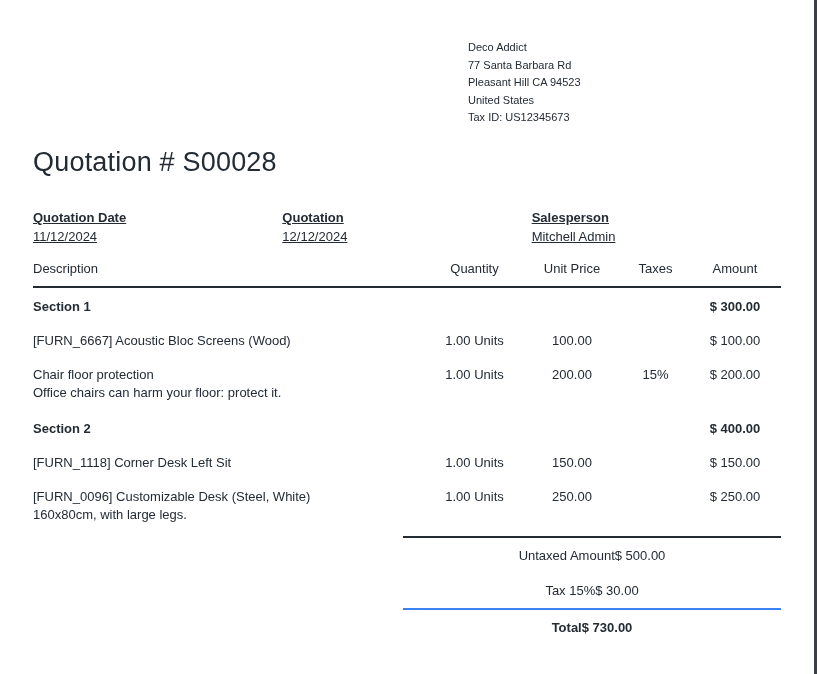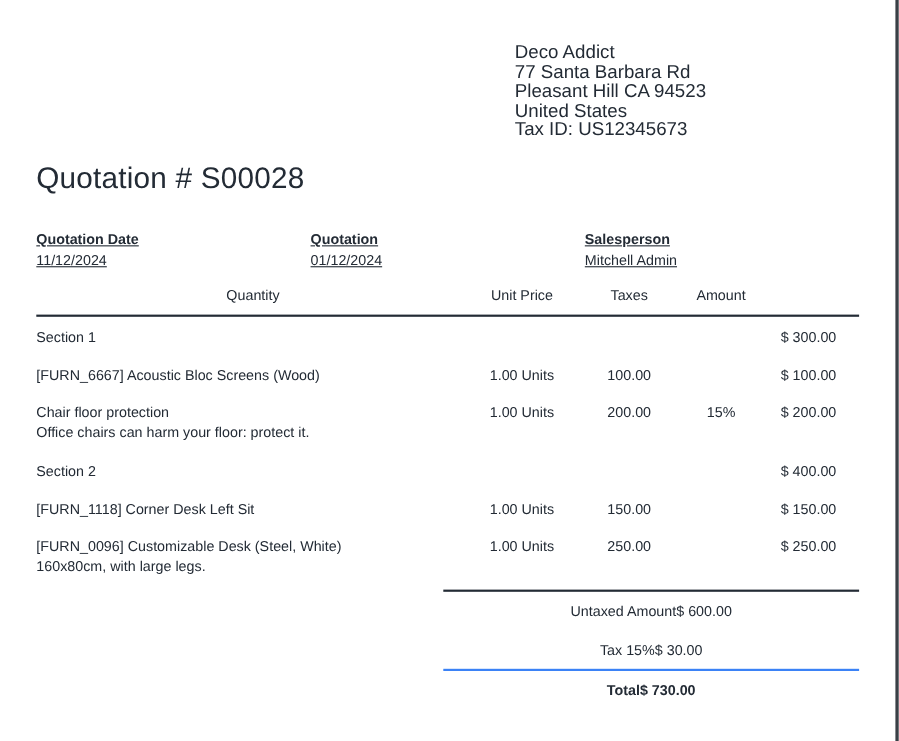--- a/index.html
+++ b/index.html
@@ -17,21 +17,21 @@
     background: #ffffff;
   }
   .page-right-border {
     position: absolute; top: 0; right: 0;
     width: 3px; height: 674px;
     background: #3a4046;
   }
   
   .company {
     position: absolute; left: 468px; top: 39px;
-    font-size: 17px; line-height: 17.5px;
+    font-size: 11px; line-height: 17.5px;
   }
   
   .title {
     position: absolute; left: 33px; top: 147px;
     font-size: 27px; line-height: 30px; font-weight: 400;
     letter-spacing: 0.2px;
   }
   
   .info {
     position: absolute; left: 33px; top: 208px;
@@ -49,21 +49,21 @@
     display: grid;
     grid-template-columns: 1fr 95px 100px 67px 92px;
     align-items: start;
   }
   .thead {
     padding-bottom: 9px;
     border-bottom: 2px solid #232b35;
   }
   .trow { margin-top: 10px; padding-bottom: 7px; }
   .c-num { text-align: center; white-space: nowrap; }
-  .section-row .c-desc, .section-row .c-num { font-weight: 400; }
+  .section-row .c-desc, .section-row .c-num { font-weight: 700; }
   .row-note { line-height: 20px; }
   
   .totals {
     position: absolute; left: 403px; top: 536px;
     width: 378px; font-size: 13px; line-height: 17px;
     border-top: 2px solid #232b35;
   }
   .totrow {
     display: flex; justify-content: center;
     padding: 9px 0 9px 0;
@@ -90,30 +90,31 @@
 
   <div class="title">Quotation # S00028</div>
 
   <div class="info">
     <div class="info-col">
       <div class="info-label">Quotation Date</div>
       <div>11/12/2024</div>
     </div>
     <div class="info-col">
       <div class="info-label">Quotation</div>
-      <div>01/12/2024</div>
+      <div>12/12/2024</div>
     </div>
     <div class="info-col">
       <div class="info-label">Salesperson</div>
       <div>Mitchell Admin</div>
     </div>
   </div>
 
   <div class="quote-table">
     <div class="thead">
+      <div class="c-desc">Description</div>
       <div class="c-num">Quantity</div>
       <div class="c-num">Unit Price</div>
       <div class="c-num">Taxes</div>
       <div class="c-num">Amount</div>
     </div>
 
     <div class="trow section-row">
       <div class="c-desc">Section 1</div>
       <div class="c-num"></div>
       <div class="c-num"></div>
@@ -164,21 +165,21 @@
       <div class="c-num">1.00 Units</div>
       <div class="c-num">250.00</div>
       <div class="c-num"></div>
       <div class="c-num">$ 250.00</div>
     </div>
   </div>
 
   <div class="totals">
     <div class="totrow">
       <div>Untaxed Amount</div>
-      <div>$ 600.00</div>
+      <div>$ 500.00</div>
     </div>
     <div class="totrow">
       <div>Tax 15%</div>
       <div>$ 30.00</div>
     </div>
     <div class="totrow total-row">
       <div>Total</div>
       <div>$ 730.00</div>
     </div>
   </div>

